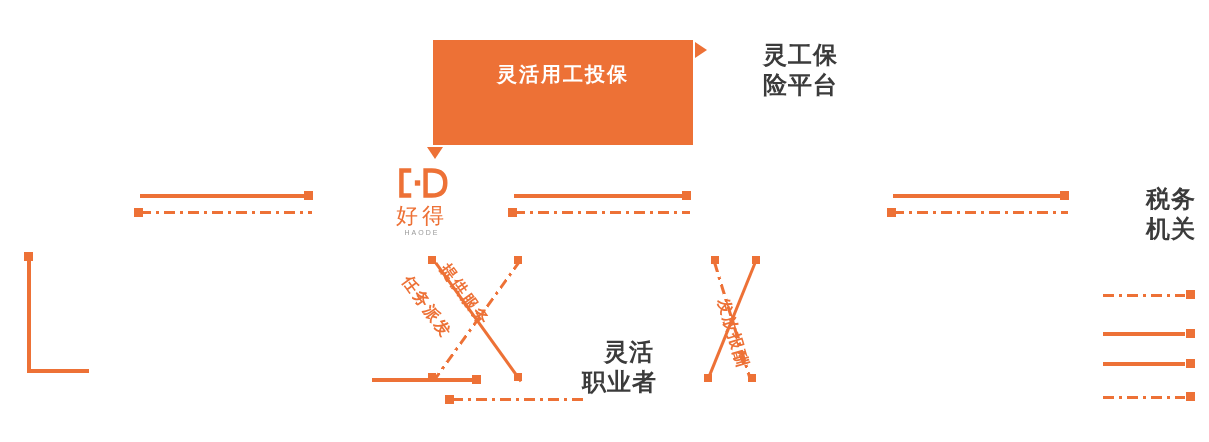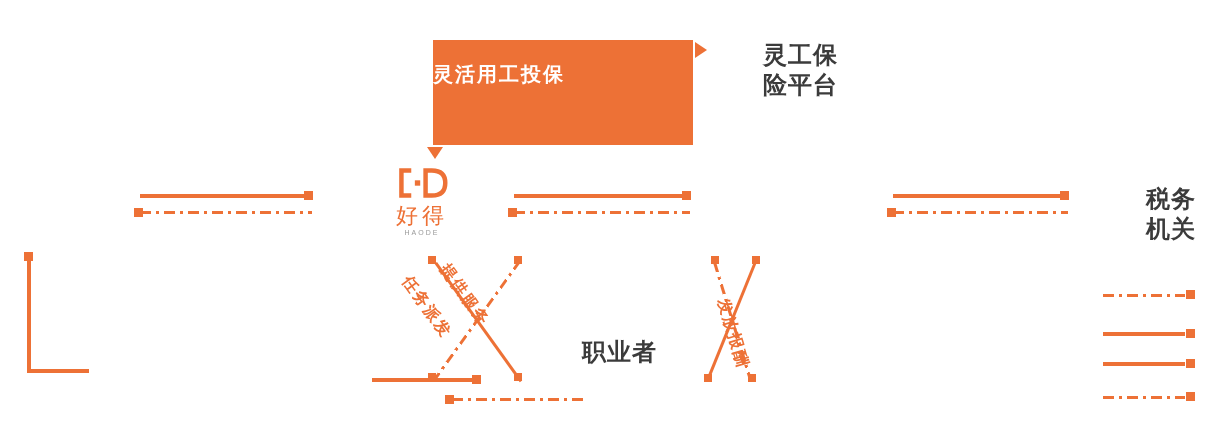--- a/index.html
+++ b/index.html
@@ -29,21 +29,21 @@
   .diag-dash{
     position:absolute;transform-origin:0 0;height:3px;
     background:repeating-linear-gradient(90deg,var(--accent) 0 10px,transparent 10px 15px,var(--accent) 15px 18px,transparent 18px 23px);
   }
   .rot-label{
     position:absolute;transform-origin:0 0;color:var(--accent);
     font-weight:bold;font-size:16px;letter-spacing:2px;white-space:nowrap;
   }
   .orange-box{position:absolute;background:var(--accent);}
   .orange-box .box-label{
-    color:var(--box-text);font-weight:bold;text-align:left;letter-spacing:2px;white-space:nowrap;
+    color:var(--box-text);font-weight:bold;text-align:center;letter-spacing:2px;white-space:nowrap;
   }
   .tri-right{
     position:absolute;width:0;height:0;
     border-top:8px solid transparent;border-bottom:8px solid transparent;
     border-left:12px solid var(--accent);
   }
   .tri-down{
     position:absolute;width:0;height:0;
     border-left:8px solid transparent;border-right:8px solid transparent;
     border-top:12px solid var(--accent);
@@ -69,20 +69,21 @@
     <div>险平台</div>
   </div>
 
 
   <div class="node" style="left:1128px;top:184px;width:68px;">
     <div>税务</div>
     <div>机关</div>
   </div>
 
   <div class="node" style="left:582px;top:337px;width:72px;">
+    <div>灵活</div>
     <div>职业者</div>
   </div>
 
   <div class="logo-wrap" style="left:383px;top:166px;width:78px;">
     <svg width="54" height="34" viewBox="0 0 60 38">
       <path d="M18 5 H7 V33 H18" fill="none" stroke="#ED7136" stroke-width="5"></path>
       <rect x="22" y="16" width="6" height="6" fill="#ED7136"></rect>
       <path d="M34 5 h7 q15 0 15 14 t-15 14 h-7 z" fill="none" stroke="#ED7136" stroke-width="5"></path>
     </svg>
     <div class="logo-word">好得</div>

